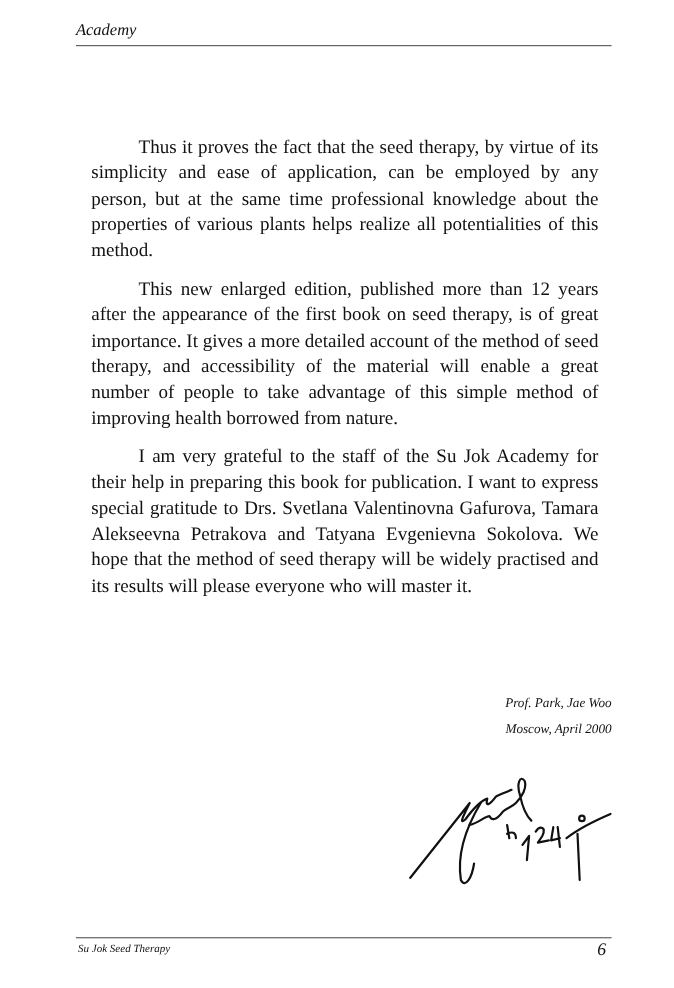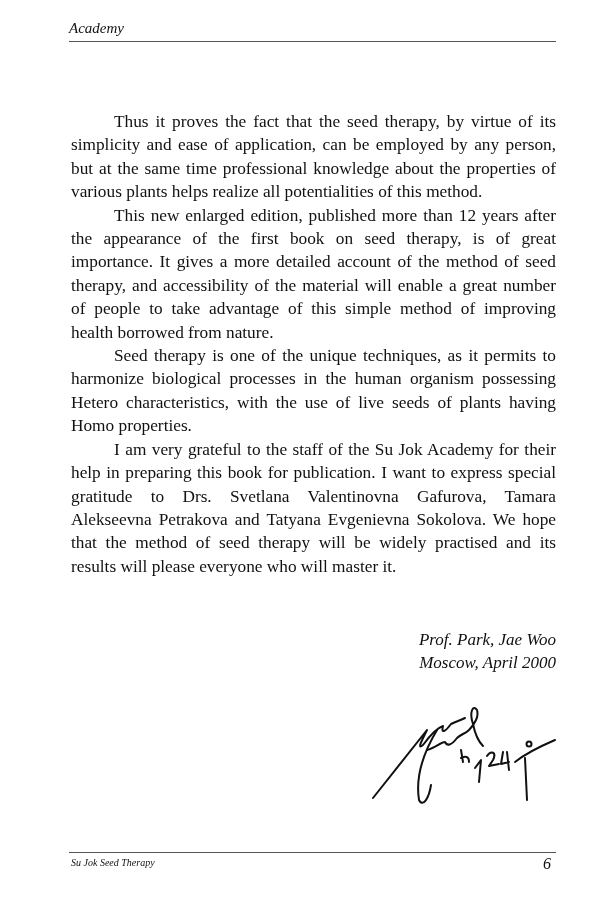--- a/index.html
+++ b/index.html
@@ -2,38 +2,37 @@
 <html><head>
 <meta charset="utf-8">
 <style>
   html, body { margin: 0; padding: 0; background: #ffffff; }
   body { width: 613px; height: 898px; position: relative; overflow: hidden; color: #111; font-family: "Liberation Serif", serif; }
   .header-title { position: absolute; left: 69px; top: 20px; font-style: italic; font-size: 15px; }
   .rule { position: absolute; left: 69px; width: 487px; height: 1px; background: #555; }
   .rule.top { top: 41px; }
   .rule.bottom { top: 852px; }
   .body-text { position: absolute; left: 71px; top: 110px; width: 485px; font-size: 17.3px; line-height: 23.4px; text-align: justify; }
-  .body-text p { margin: 0; text-indent: 43px; }
-  .sign-block { position: absolute; right: 57px; top: 628px; text-align: right; font-style: italic; font-size: 17px; line-height: 23px; }
+  .body-text p { margin: 12px; text-indent: 43px; }
+  .sign-block { position: absolute; right: 57px; top: 628px; text-align: right; font-style: italic; font-size: 12px; line-height: 23px; }
   .signature { position: absolute; left: 365px; top: 690px; width: 210px; height: 130px; }
   .footer-title { position: absolute; left: 71px; top: 857px; font-style: italic; font-size: 10px; }
   .page-number { position: absolute; right: 62px; top: 855px; font-style: italic; font-size: 16px; }
 </style>
 </head>
 <body>
 
 <div>
   <div class="header-title">Academy</div>
   <div class="rule top"></div>
 </div>
 
 <div class="body-text">
   <p>Thus it proves the fact that the seed therapy, by virtue of its simplicity and ease of application, can be employed by any person, but at the same time professional knowledge about the properties of various plants helps realize all potentialities of this method.</p>
   <p>This new enlarged edition, published more than 12 years after the appearance of the first book on seed therapy, is of great importance. It gives a more detailed account of the method of seed therapy, and accessibility of the material will enable a great number of people to take advantage of this simple method of improving health borrowed from nature.</p>
-  <p>Seed therapy is one of the unique techniques, as it permits to harmonize biological processes in the human organism possessing Hetero characteristics, with the use of live seeds of plants having Homo properties.</p>
   <p>I am very grateful to the staff of the Su Jok Academy for their help in preparing this book for publication. I want to express special gratitude to Drs. Svetlana Valentinovna Gafurova, Tamara Alekseevna Petrakova and Tatyana Evgenievna Sokolova. We hope that the method of seed therapy will be widely practised and its results will please everyone who will master it.</p>
 </div>
 
 <div class="sign-block">
   <div>Prof. Park, Jae Woo</div>
   <div>Moscow, April 2000</div>
 </div>
 
 <svg class="signature" viewBox="0 0 210 130" fill="none" stroke="#111" stroke-width="2" stroke-linecap="round" stroke-linejoin="round">
   <path d="M8 108 C 30 80, 50 55, 62 40 C 56 52, 52 60, 58 55 C 66 44, 72 38, 78 36 C 76 44, 80 42, 86 34 C 90 32, 96 30, 100 28"></path>

